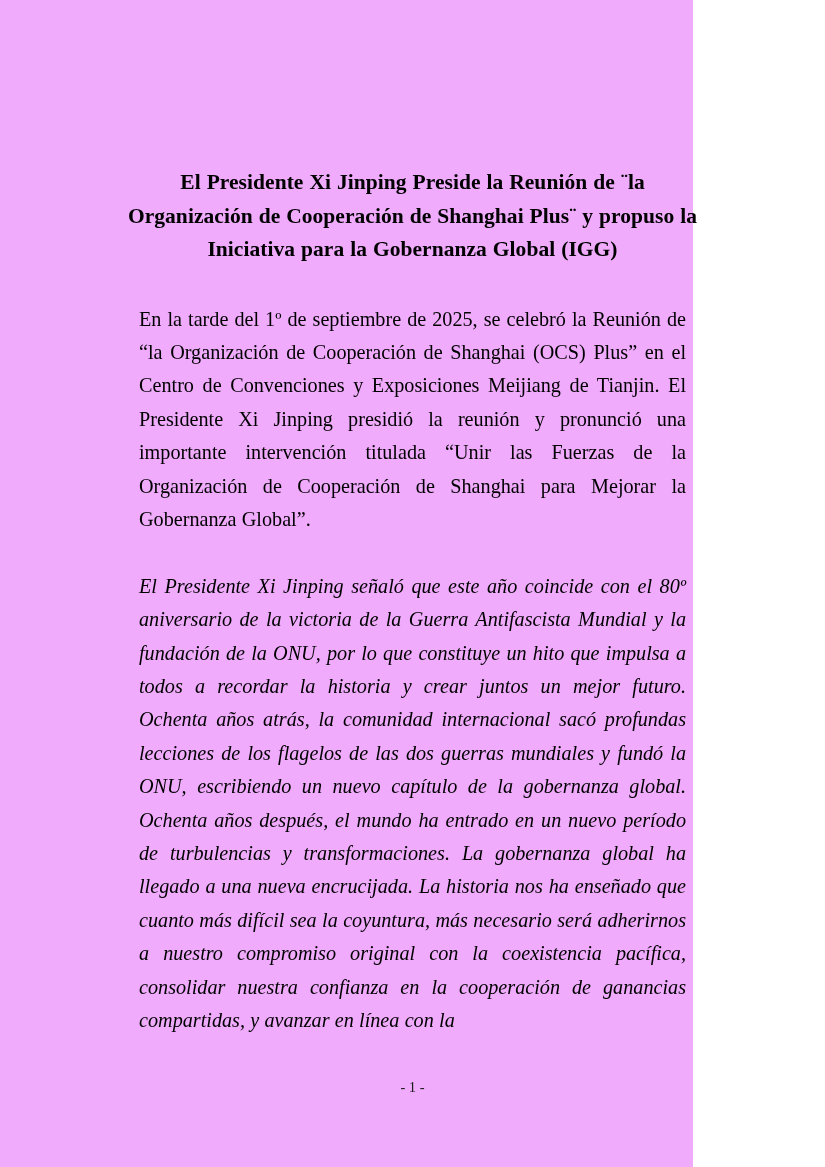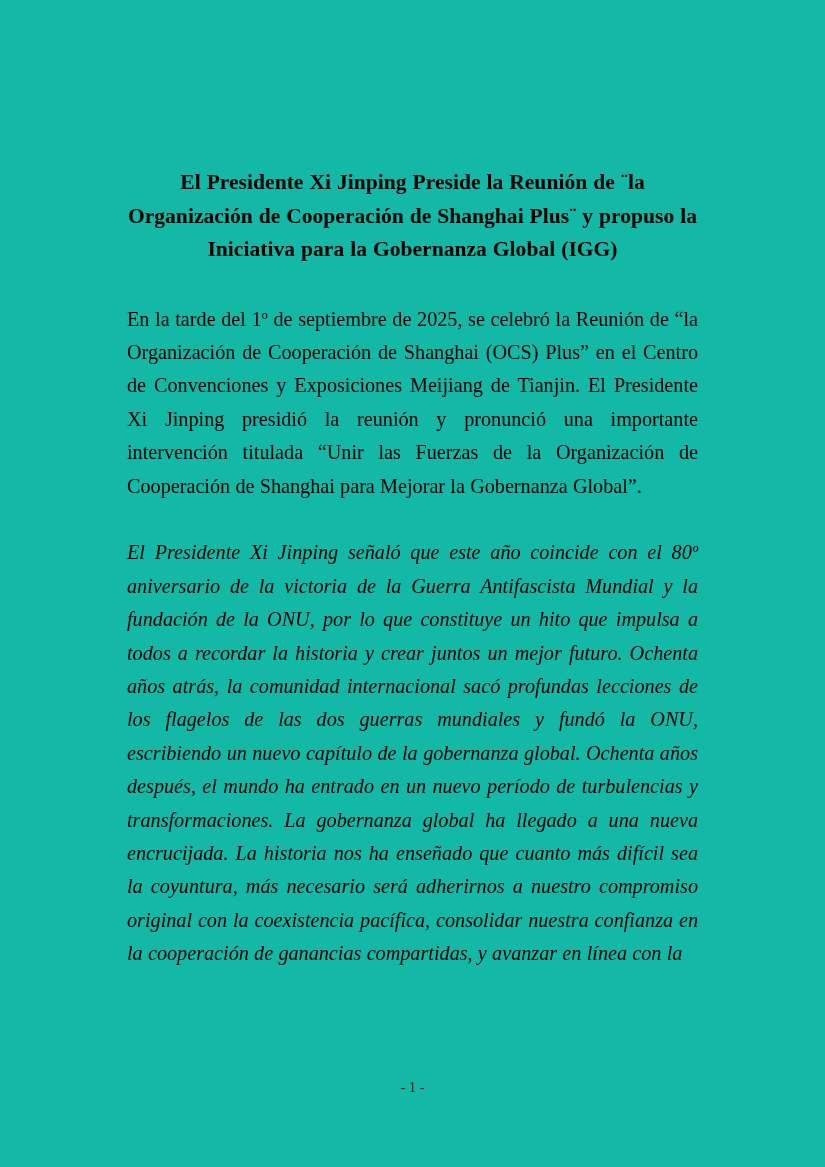--- a/index.html
+++ b/index.html
@@ -10,44 +10,44 @@
   body {
     width: 825px;
     height: 1167px;
     overflow: hidden;
     font-family: "Liberation Serif", "DejaVu Serif", serif;
     color: #000000;
     -webkit-font-smoothing: antialiased;
   }
   .page {
     position: relative;
-    width: 825px;
+    width: 693px;
     height: 1167px;
-    background: #14b8a6;
+    background: #f0abfc;
     box-sizing: border-box;
   }
   .content {
     position: absolute;
     left: 124px;
     top: 0;
     width: 577px;
   }
   .doc-title {
     margin: 0;
     padding: 0;
     font-size: 21.5px;
     font-weight: bold;
     line-height: 33.5px;
     text-align: center;
     letter-spacing: 0.05px;
     word-spacing: 0.5px;
     padding-top: 166px;
   }
   .para {
-    margin: 3px;
+    margin: 15px;
     padding: 0;
     font-size: 20.2px;
     line-height: 33.4px;
     text-align: justify;
     text-justify: inter-word;
     word-spacing: 0.2px;
   }
   .para.first {
     margin-top: 36px;
   }

